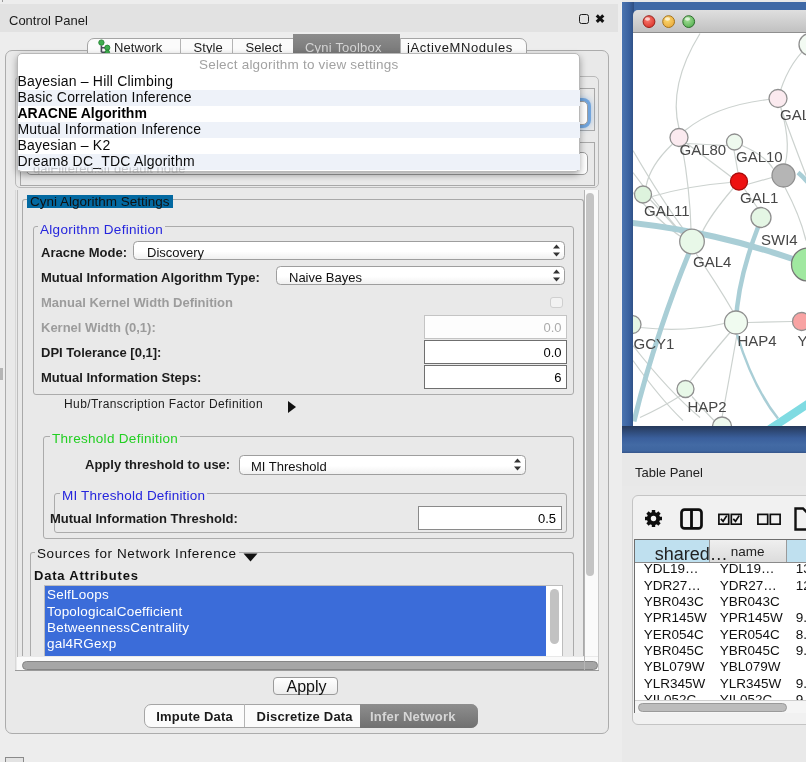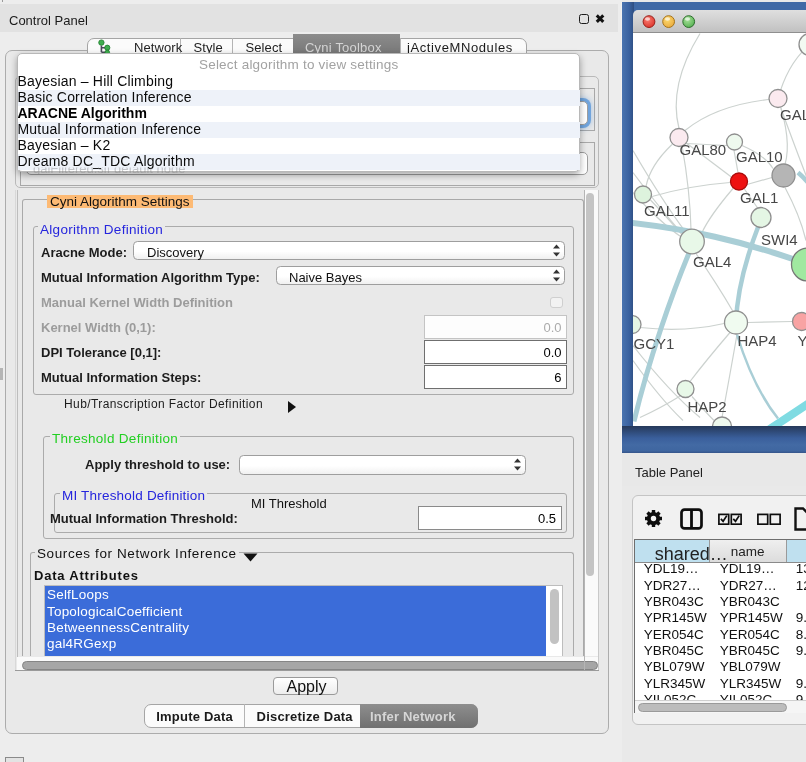--- a/index.html
+++ b/index.html
@@ -26,21 +26,21 @@
 <div class="abs" style="left:232px;top:38px;width:1px;height:19px;background:#b4b4b4;"></div>
 <div class="abs" style="left:293px;top:34px;width:107px;height:23px;background:linear-gradient(#8c8c8c,#747474);"></div>
 <div class="abs" style="left:400px;top:38px;width:1px;height:19px;background:#b4b4b4;"></div>
 
 <svg class="abs" style="left:96.5px;top:38.5px;" width="14" height="15" viewBox="0 0 14 15">
  <path d="M4.4 6.5 L4.4 13.2 M4.4 8.7 L9 8.7 M4.4 13.2 L9 13.2" stroke="#4a4a5a" stroke-width="1.6" fill="none"></path>
  <circle cx="4.4" cy="3.6" r="2.7" fill="#3fae4f" stroke="#1e7d2c" stroke-width="0.8"></circle>
  <circle cx="10.3" cy="8.7" r="2.6" fill="#3fae4f" stroke="#1e7d2c" stroke-width="0.8"></circle>
  <circle cx="10.3" cy="13.4" r="2.3" fill="#3fae4f" stroke="#1e7d2c" stroke-width="0.8"></circle>
 </svg>
-<div class="txt" style="left:134px;top:41.3px;font-size:13px;letter-spacing:0.1px;color:#232323;text-align:center;">Network</div>
+<div class="txt" style="left:114px;top:41.3px;font-size:13px;letter-spacing:0.1px;color:#232323;text-align:center;">Network</div>
 <div class="txt" style="left:193.5px;top:41.3px;font-size:13px;letter-spacing:0.1px;color:#232323;">Style</div>
 <div class="txt" style="left:245.5px;top:41.3px;font-size:13px;letter-spacing:0.1px;color:#232323;">Select</div>
 <div class="txt" style="left:305px;top:41.3px;font-size:13px;letter-spacing:0.2px;color:#d5d5d5;">Cyni Toolbox</div>
 <div class="txt" style="left:407px;top:41.3px;font-size:13px;letter-spacing:0.6px;color:#1a1a1a;">jActiveMNodules</div>
 
 <div class="abs" style="left:14.5px;top:76px;width:584.5px;height:111.5px;border:1px solid #b9b9b9;border-radius:5px;box-sizing:border-box;background:#e9e9e9;"></div>
 <div class="abs" style="left:20px;top:88px;width:575px;height:43px;border:1px solid #a8a8a8;box-sizing:border-box;"></div>
 <div class="abs" style="left:26px;top:101px;width:561.5px;height:23.5px;background:#fff;border:1px solid #9e9e9e;border-radius:5px;box-sizing:border-box;box-shadow:0 0 0 3px rgba(92,152,218,0.8),0 0 6px 3px rgba(92,152,218,0.5);"></div>
 <div class="abs" style="left:20px;top:142px;width:575px;height:43.5px;border:1px solid #a8a8a8;box-sizing:border-box;"></div>
 <div class="abs" style="left:26px;top:152px;width:562px;height:22.5px;background:#fff;border:1px solid #9e9e9e;border-radius:5px;box-sizing:border-box;"></div>
@@ -57,21 +57,21 @@
 <div class="txt" style="left:17.5px;top:137.8px;font-size:14px;color:#0a0a0a;letter-spacing:0.2px;">Bayesian – K2</div>
 <div class="txt" style="left:17.5px;top:153.8px;font-size:14px;color:#0a0a0a;letter-spacing:0.2px;">Dream8 DC_TDC Algorithm</div>
 
 <div class="txt" style="left:33px;top:161.5px;font-size:13px;color:rgba(128,128,128,0.4);clip-path:inset(6px 0 0 0);">galFiltered.sif default node</div>
 
 <div class="abs" style="left:14.5px;top:190px;width:1px;height:480px;background:#d8d8d8;"></div>
 <div class="abs" style="left:16.5px;top:190px;width:1px;height:480px;background:#bdbdbd;"></div>
 <div class="abs" style="left:14.5px;top:669.5px;width:584px;height:1px;background:#9a9a9a;"></div>
 
 <div class="abs" style="left:21.5px;top:199px;width:562px;height:457px;border:1px solid #a9a9a9;border-bottom:none;border-radius:3px 3px 0 0;box-sizing:border-box;"></div>
-<div class="txt" style="left:27px;top:194.5px;font-size:13.5px;color:#111;background:#fdba74;padding:0 3px;margin-left:20px;">Cyni Algorithm Settings</div>
+<div class="txt" style="left:27px;top:194.5px;font-size:13.5px;color:#111;background:#0369a1;padding:0 3px;">Cyni Algorithm Settings</div>
 
 <div class="abs" style="left:33px;top:226px;width:541px;height:169px;border:1px solid #ababab;border-radius:3px;box-sizing:border-box;"></div>
 <div class="txt" style="left:38px;top:222.5px;font-size:13.5px;letter-spacing:0.3px;color:#2525dd;background:#e9e9e9;padding:0 2px;">Algorithm Definition</div>
 
 <div class="txt" style="left:41px;top:245.5px;font-size:13px;font-weight:bold;color:#1c1c1c;">Aracne Mode:</div>
 <div class="txt" style="left:41px;top:270.5px;font-size:13px;font-weight:bold;color:#1c1c1c;">Mutual Information Algorithm Type:</div>
 <div class="txt" style="left:41px;top:295.5px;font-size:13px;font-weight:bold;color:#9c9c9c;">Manual Kernel Width Definition</div>
 <div class="txt" style="left:41px;top:320.5px;font-size:13px;font-weight:bold;color:#9c9c9c;">Kernel Width (0,1):</div>
 <div class="txt" style="left:41px;top:345.5px;font-size:13px;font-weight:bold;color:#1c1c1c;">DPI Tolerance [0,1]:</div>
 <div class="txt" style="left:41px;top:370.5px;font-size:13px;font-weight:bold;color:#1c1c1c;">Mutual Information Steps:</div>
@@ -102,21 +102,21 @@
 <div class="txt" style="left:64px;top:398px;font-size:12px;letter-spacing:0.4px;color:#1c1c1c;">Hub/Transcription Factor Definition</div>
 <svg class="abs" style="left:287px;top:401px;" width="10" height="12" viewBox="0 0 10 12">
     <path d="M1 0 L9 6 L1 12 Z" fill="#111"></path>
   </svg>
 
 <div class="abs" style="left:42.5px;top:436px;width:531px;height:103px;border:1px solid #ababab;border-radius:3px;box-sizing:border-box;"></div>
 <div class="txt" style="left:50px;top:431.5px;font-size:13.5px;letter-spacing:0.3px;color:#22cf22;background:#e9e9e9;padding:0 2px;">Threshold Definition</div>
 
 <div class="txt" style="left:85px;top:457.5px;font-size:13px;font-weight:bold;color:#1c1c1c;">Apply threshold to use:</div>
 <div class="abs" style="left:238.5px;top:455px;width:287.5px;height:19.5px;background:linear-gradient(#ffffff 55%,#f0f0f0);border:1px solid #9e9e9e;border-radius:4.5px;box-sizing:border-box;"></div>
-<div class="txt" style="left:251px;top:459.5px;font-size:13px;color:#111;margin-top:37px;">MI Threshold</div>
+<div class="txt" style="left:251px;top:459.5px;font-size:13px;color:#111;">MI Threshold</div>
 <svg class="abs" style="left:513px;top:458px;" width="9" height="13" viewBox="0 0 9 13">
     <path d="M4.5 0.5 L8 4.5 L1 4.5 Z" fill="#333"></path>
     <path d="M4.5 12.5 L8 8.5 L1 8.5 Z" fill="#333"></path>
   </svg>
 
 <div class="abs" style="left:53.5px;top:493px;width:513.5px;height:39.5px;border:1px solid #ababab;border-radius:3px;box-sizing:border-box;"></div>
 <div class="txt" style="left:60px;top:488.5px;font-size:13.5px;letter-spacing:0.2px;color:#2525dd;background:#e9e9e9;padding:0 2px;">MI Threshold Definition</div>
 <div class="txt" style="left:50px;top:511.5px;font-size:13px;font-weight:bold;color:#1c1c1c;">Mutual Information Threshold:</div>
 <div class="abs" style="left:418px;top:506px;width:143.5px;height:24px;background:#fff;border:1px solid #8a8a8a;box-sizing:border-box;"></div>
 <div class="txt" style="right:250px;top:511.5px;font-size:13px;color:#000;">0.5</div>

